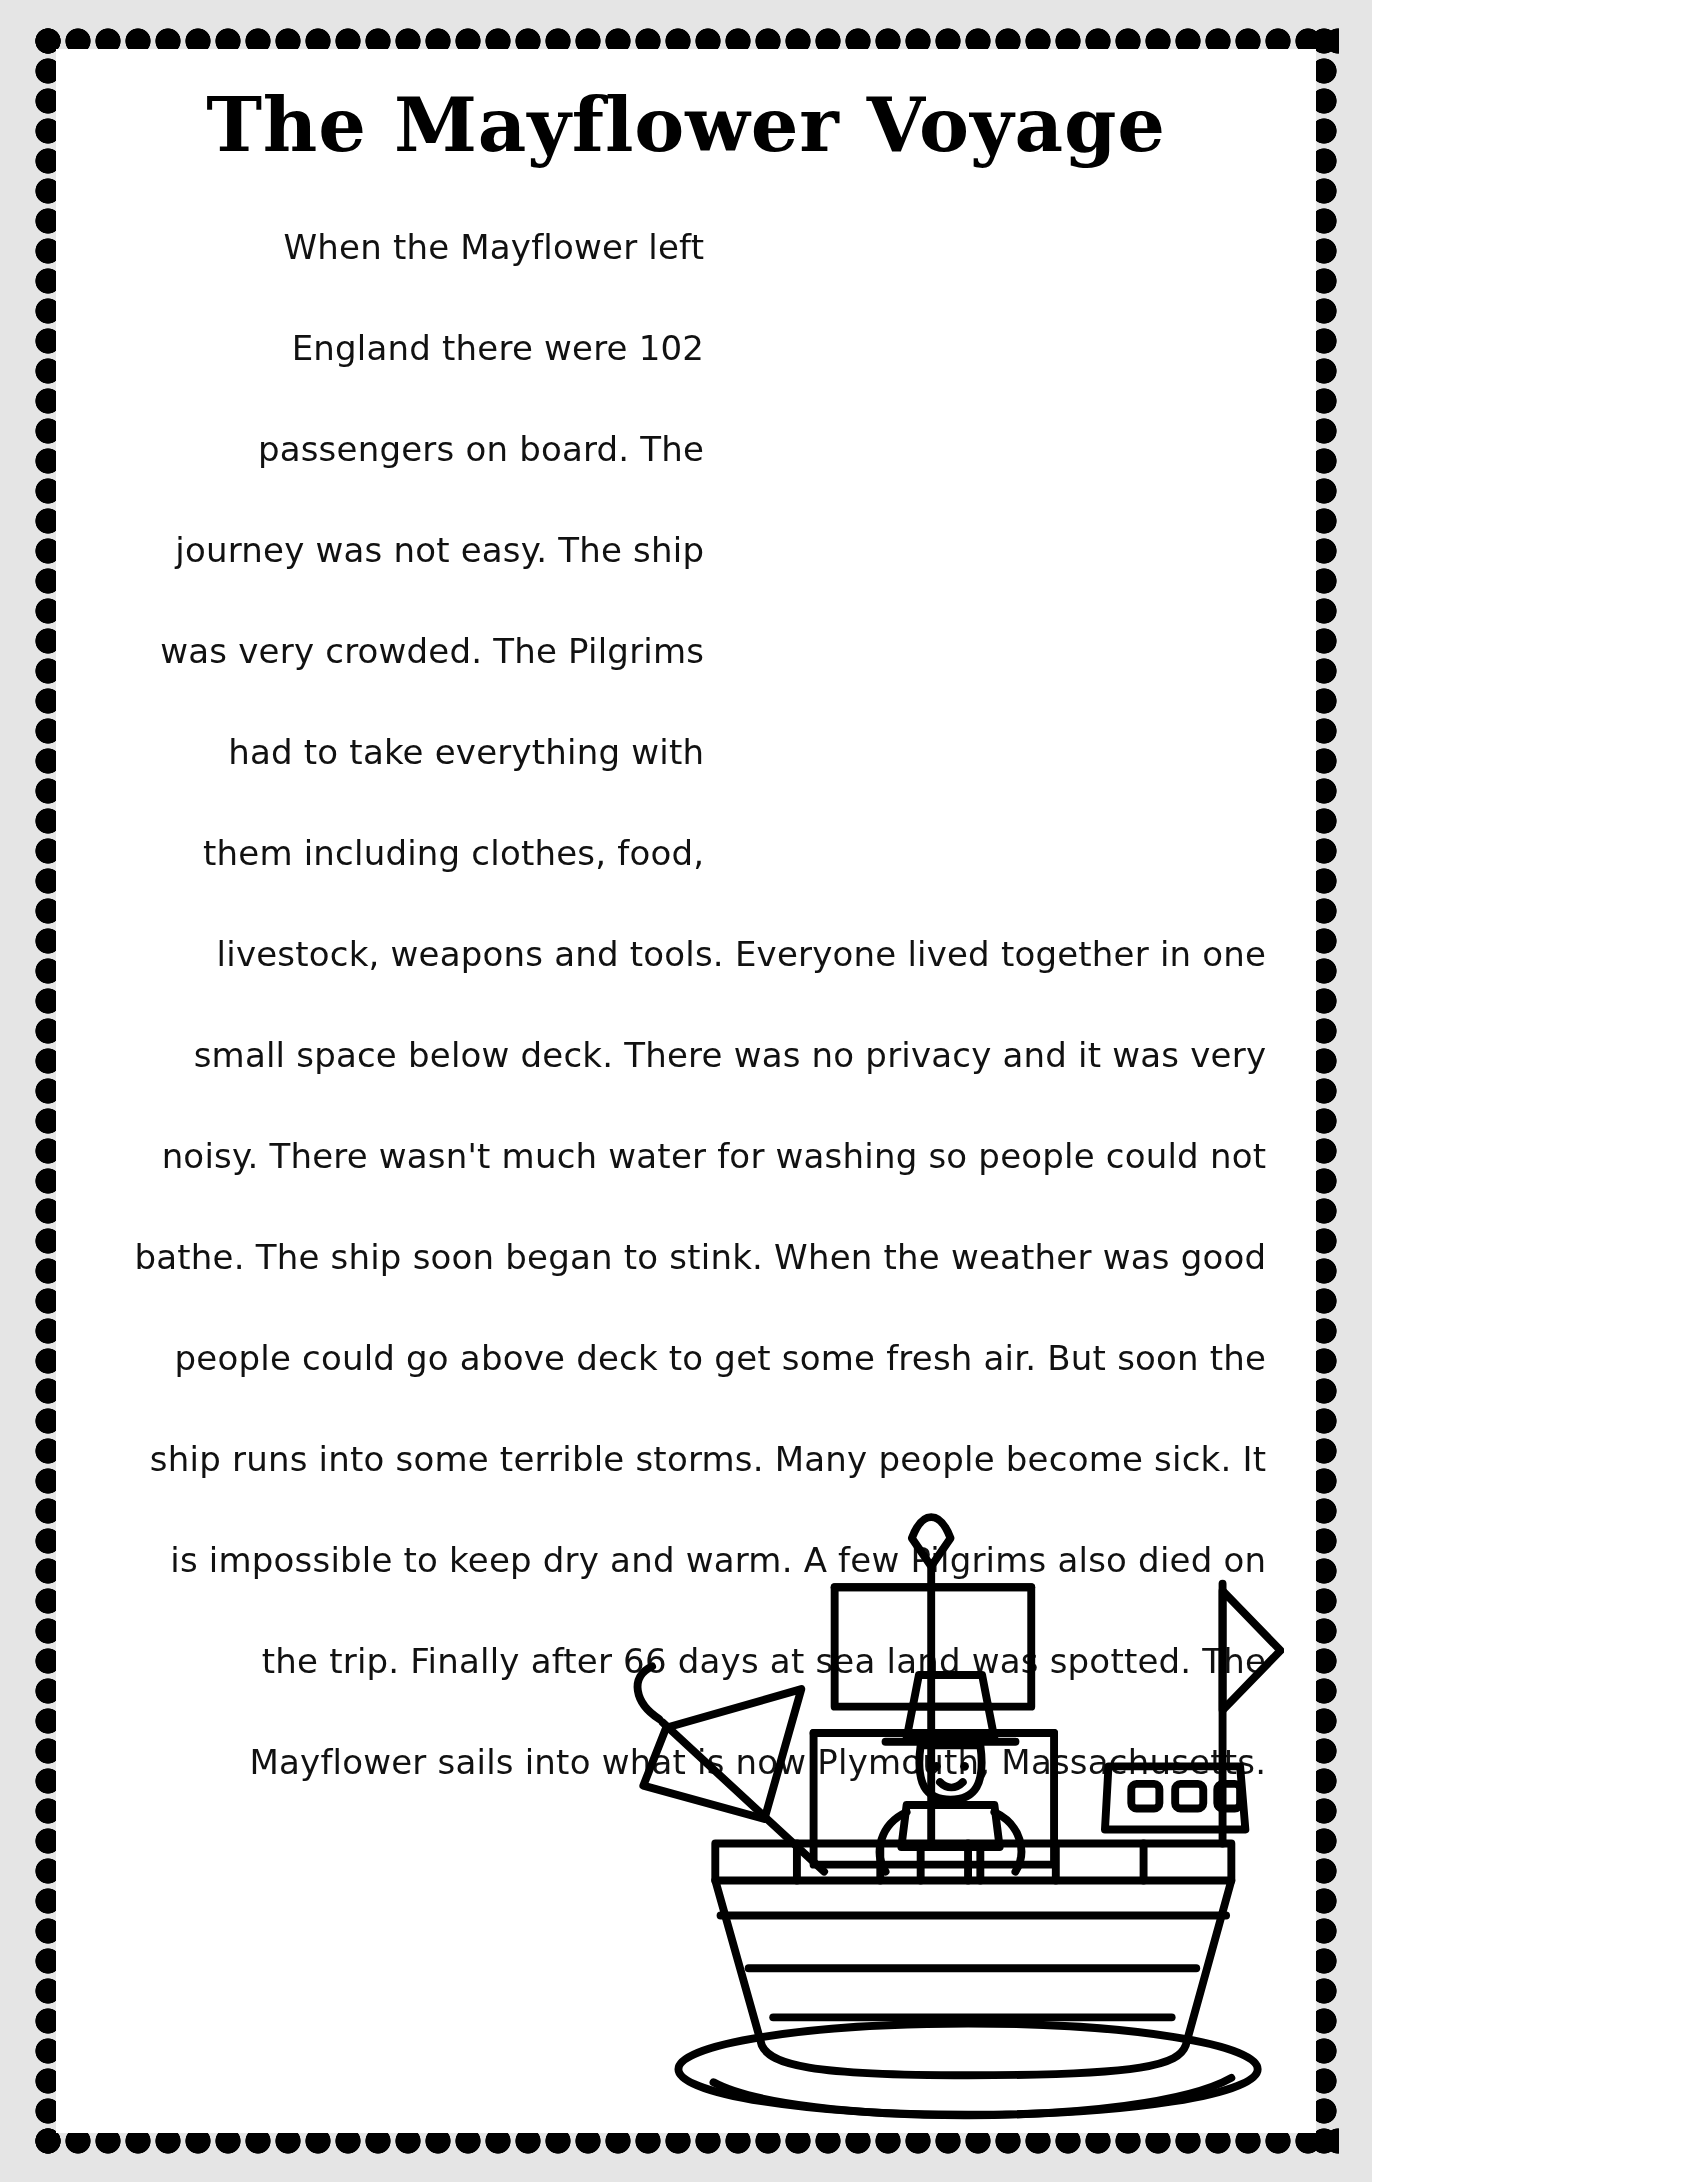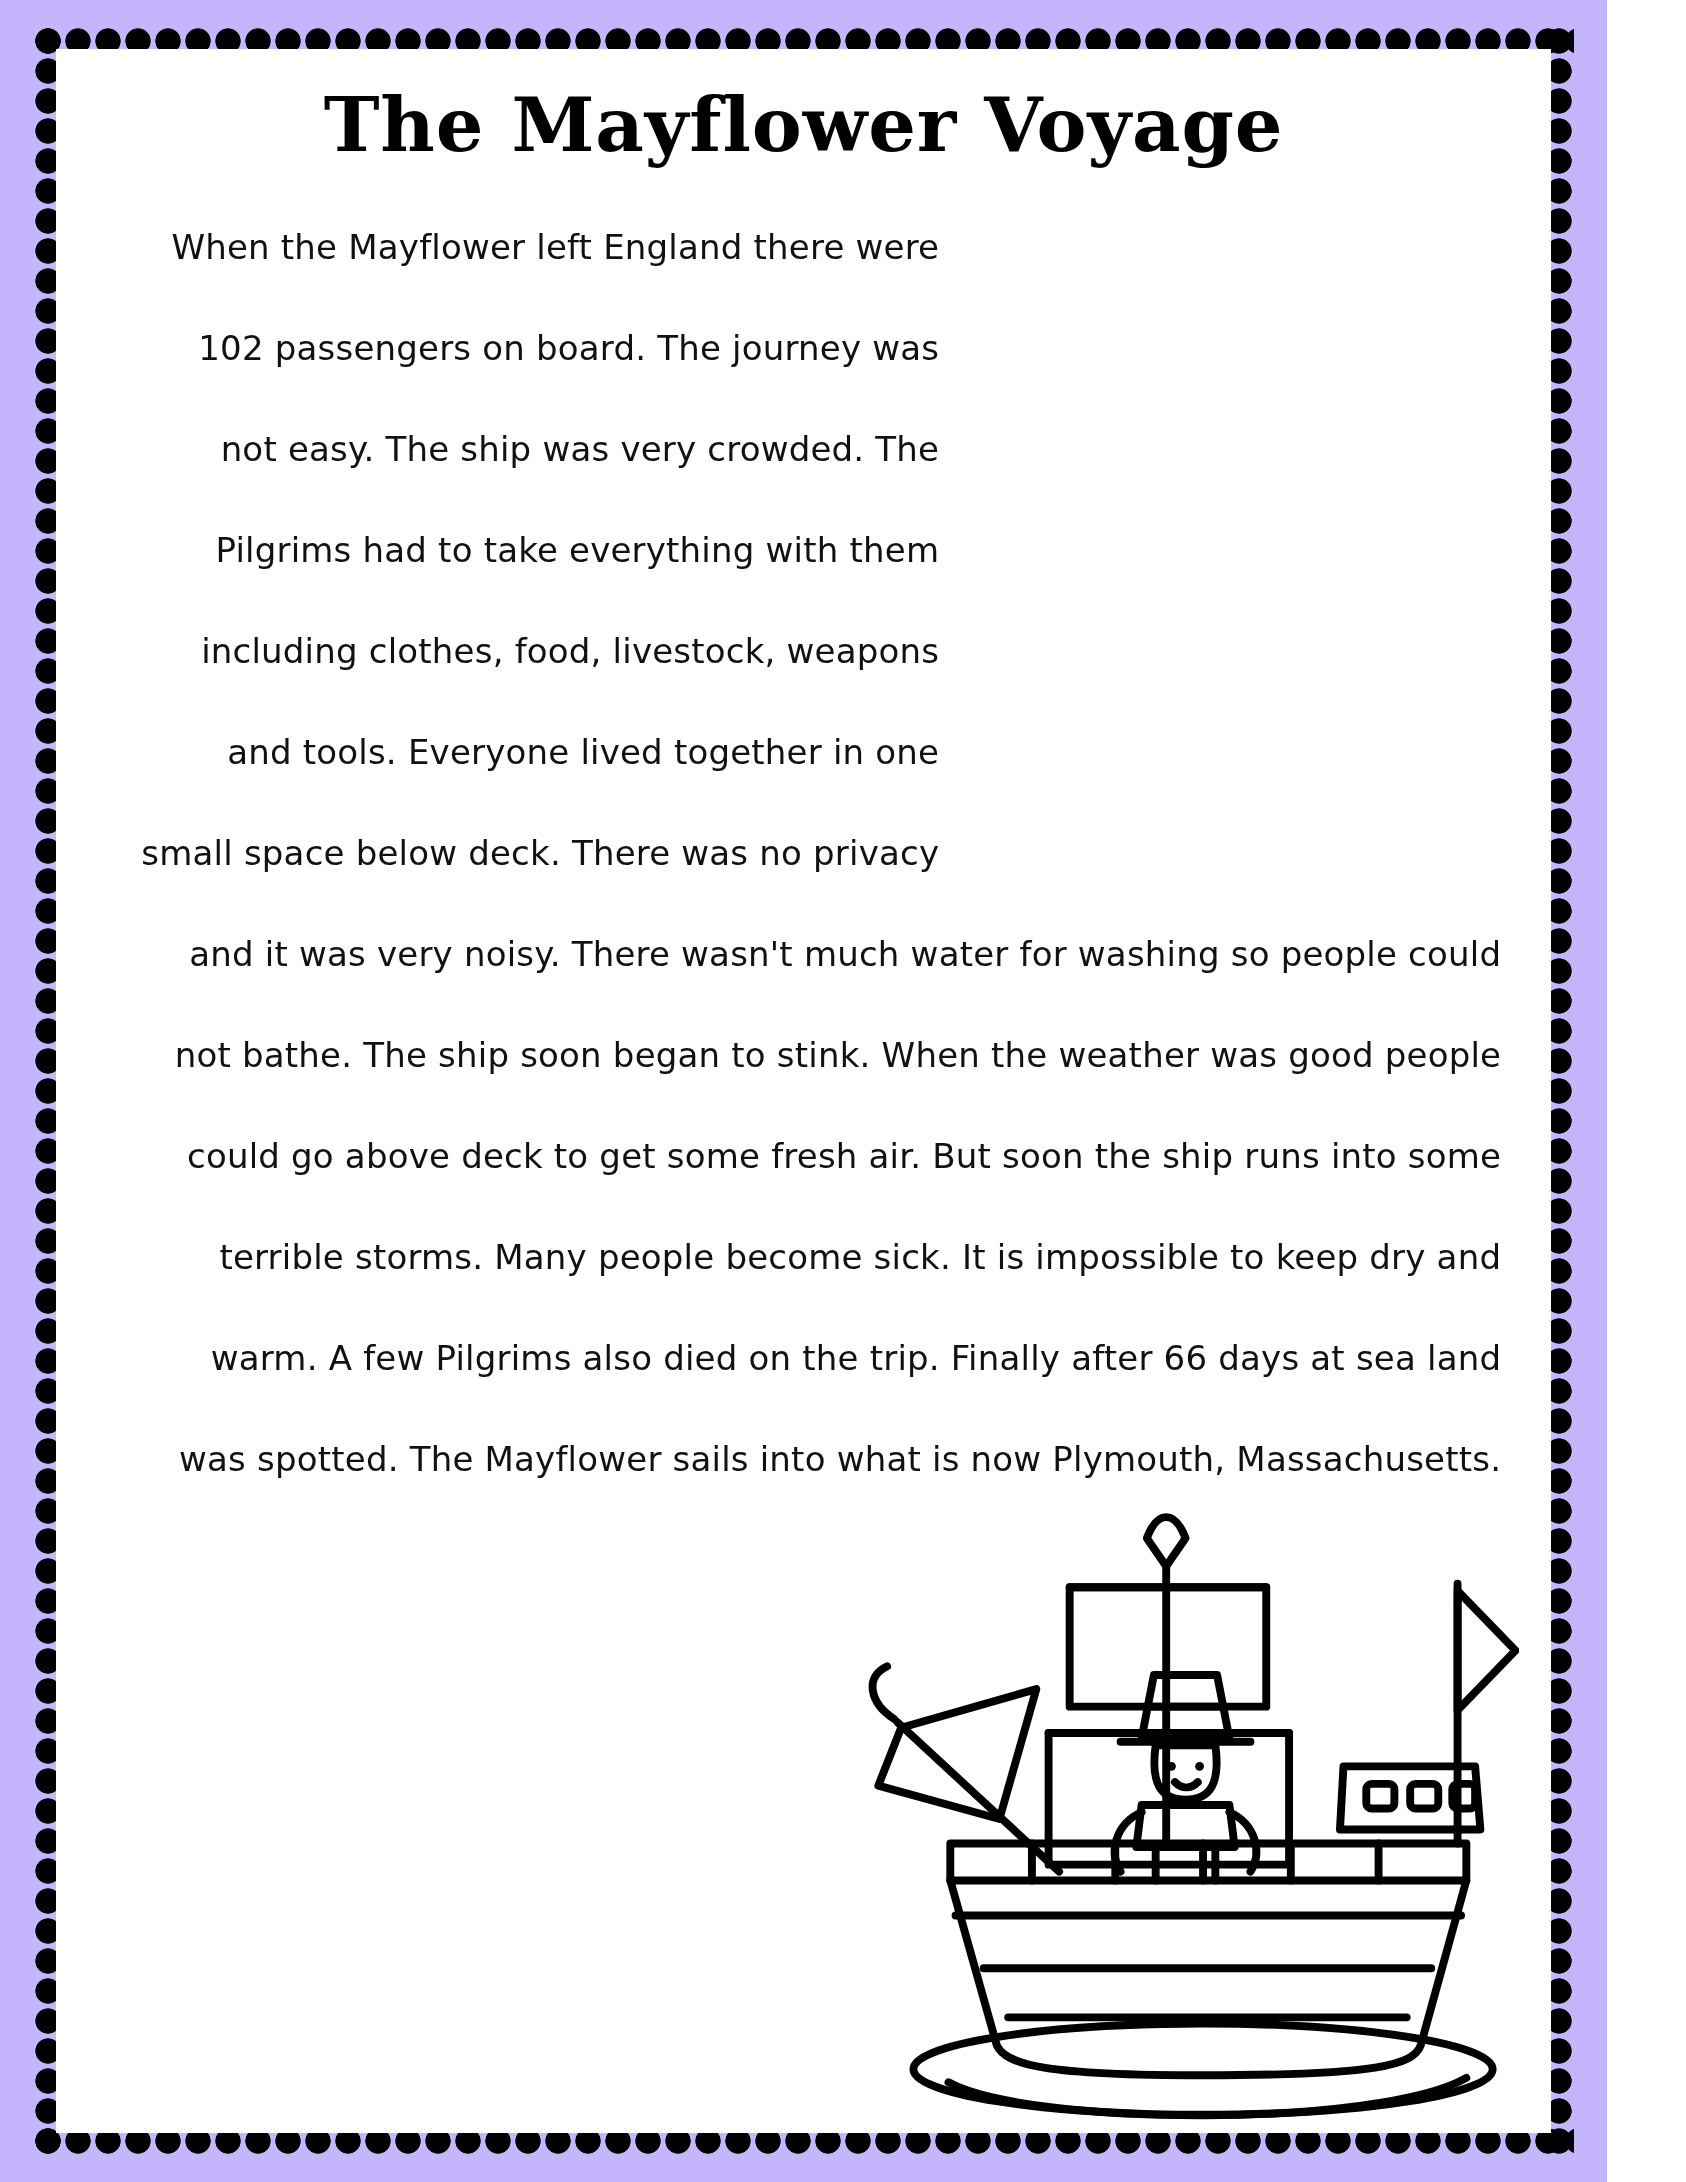--- a/index.html
+++ b/index.html
@@ -9,23 +9,23 @@
   }
   body {
     width: 1686px;
     height: 2182px;
     font-family: "DejaVu Sans", sans-serif;
     overflow: hidden;
   }
 
   .page {
     position: relative;
-    width: 1607px;
+    width: 1372px;
     height: 2182px;
-    background: #c4b5fd;
+    background: #e5e5e5;
     box-sizing: border-box;
   }
 
   
   .border-frame {
     position: absolute;
     left: 33px;
     top: 26px;
     right: 33px;
     bottom: 26px;

